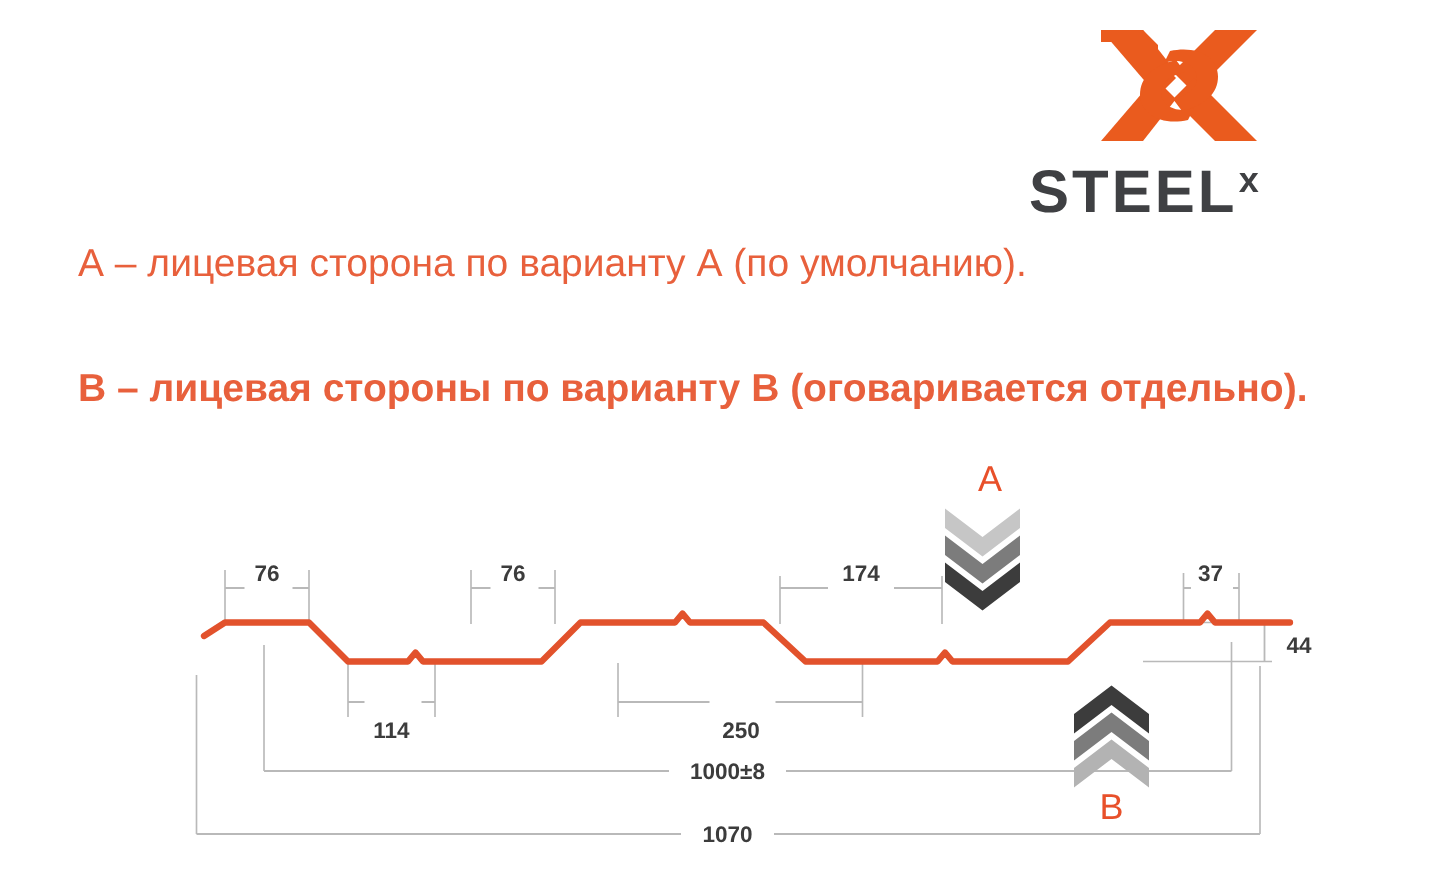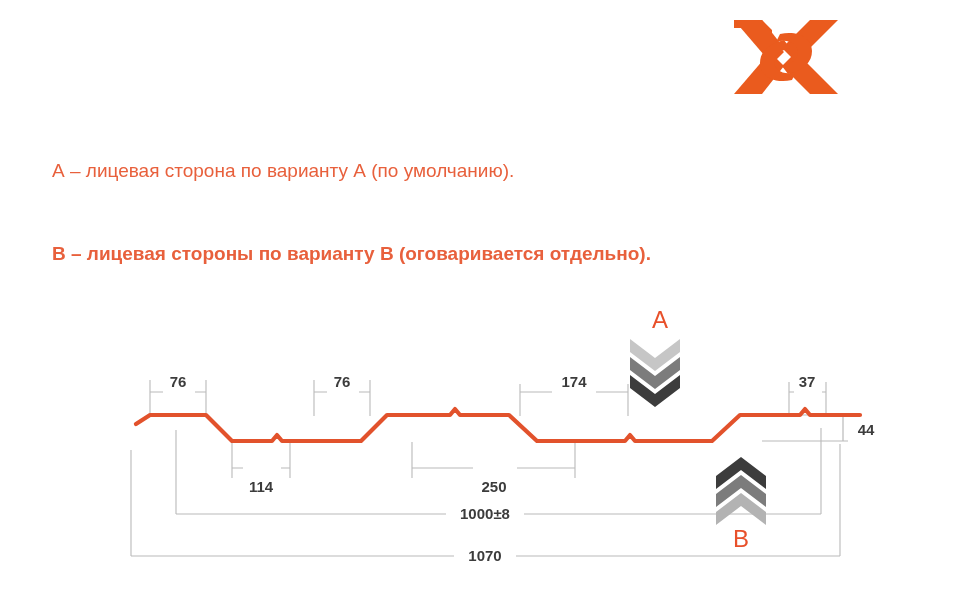--- a/index.html
+++ b/index.html
@@ -51,21 +51,21 @@
     letter-spacing: 0;
     margin-left: 1px;
   }
 
   
   .caption {
     position: absolute;
     left: 52px;
     color: #e8603c;
     font-family: "Liberation Sans", sans-serif;
-    font-size: 19px;
+    font-size: 26px;
     font-weight: 400;
     white-space: nowrap;
   }
   #caption-a { top: 160px; }
   #caption-b { top: 243px; font-weight: bold; }
 
   
   #drawing {
     position: absolute;
     left: 0;
@@ -95,20 +95,21 @@
     <g fill="#ea5b1e">
       <path d="M2,2 L30,2 L40,12 L40,22 L52,34 L44,42 L30,28 L30,20 L20,10 L2,10 Z"></path>
       <polygon points="2,2 30,2 52,30 38,44 2,2"></polygon>
       <polygon points="106,2 78,2 50,30 64,44 106,2"></polygon>
       <polygon points="2,76 30,76 52,48 38,34 2,76"></polygon>
       <polygon points="106,76 78,76 50,48 64,34 106,76"></polygon>
       <path d="M44,24 C56,20 66,26 66,34 C66,42 58,46 50,48 L56,56 C72,52 80,44 80,33 C80,20 66,12 48,16 Z"></path>
       <path d="M64,54 C52,58 42,52 42,44 C42,36 50,32 58,30 L52,22 C36,26 28,34 28,45 C28,58 42,66 60,62 Z"></path>
     </g>
   </svg>
+  <div id="logo-wordmark"><span>STEEL</span><span class="sx">x</span></div>
 </div>
 
 <div class="caption" id="caption-a">А – лицевая сторона по варианту А (по умолчанию).</div>
 <div class="caption" id="caption-b">В – лицевая стороны по варианту В (оговаривается отдельно).</div>
 
 <svg id="drawing" viewBox="0 0 970 597">
 
   <g stroke="#b9b9b9" stroke-width="1.1" fill="none">
 
     <line x1="150" y1="380" x2="150" y2="416"></line>

